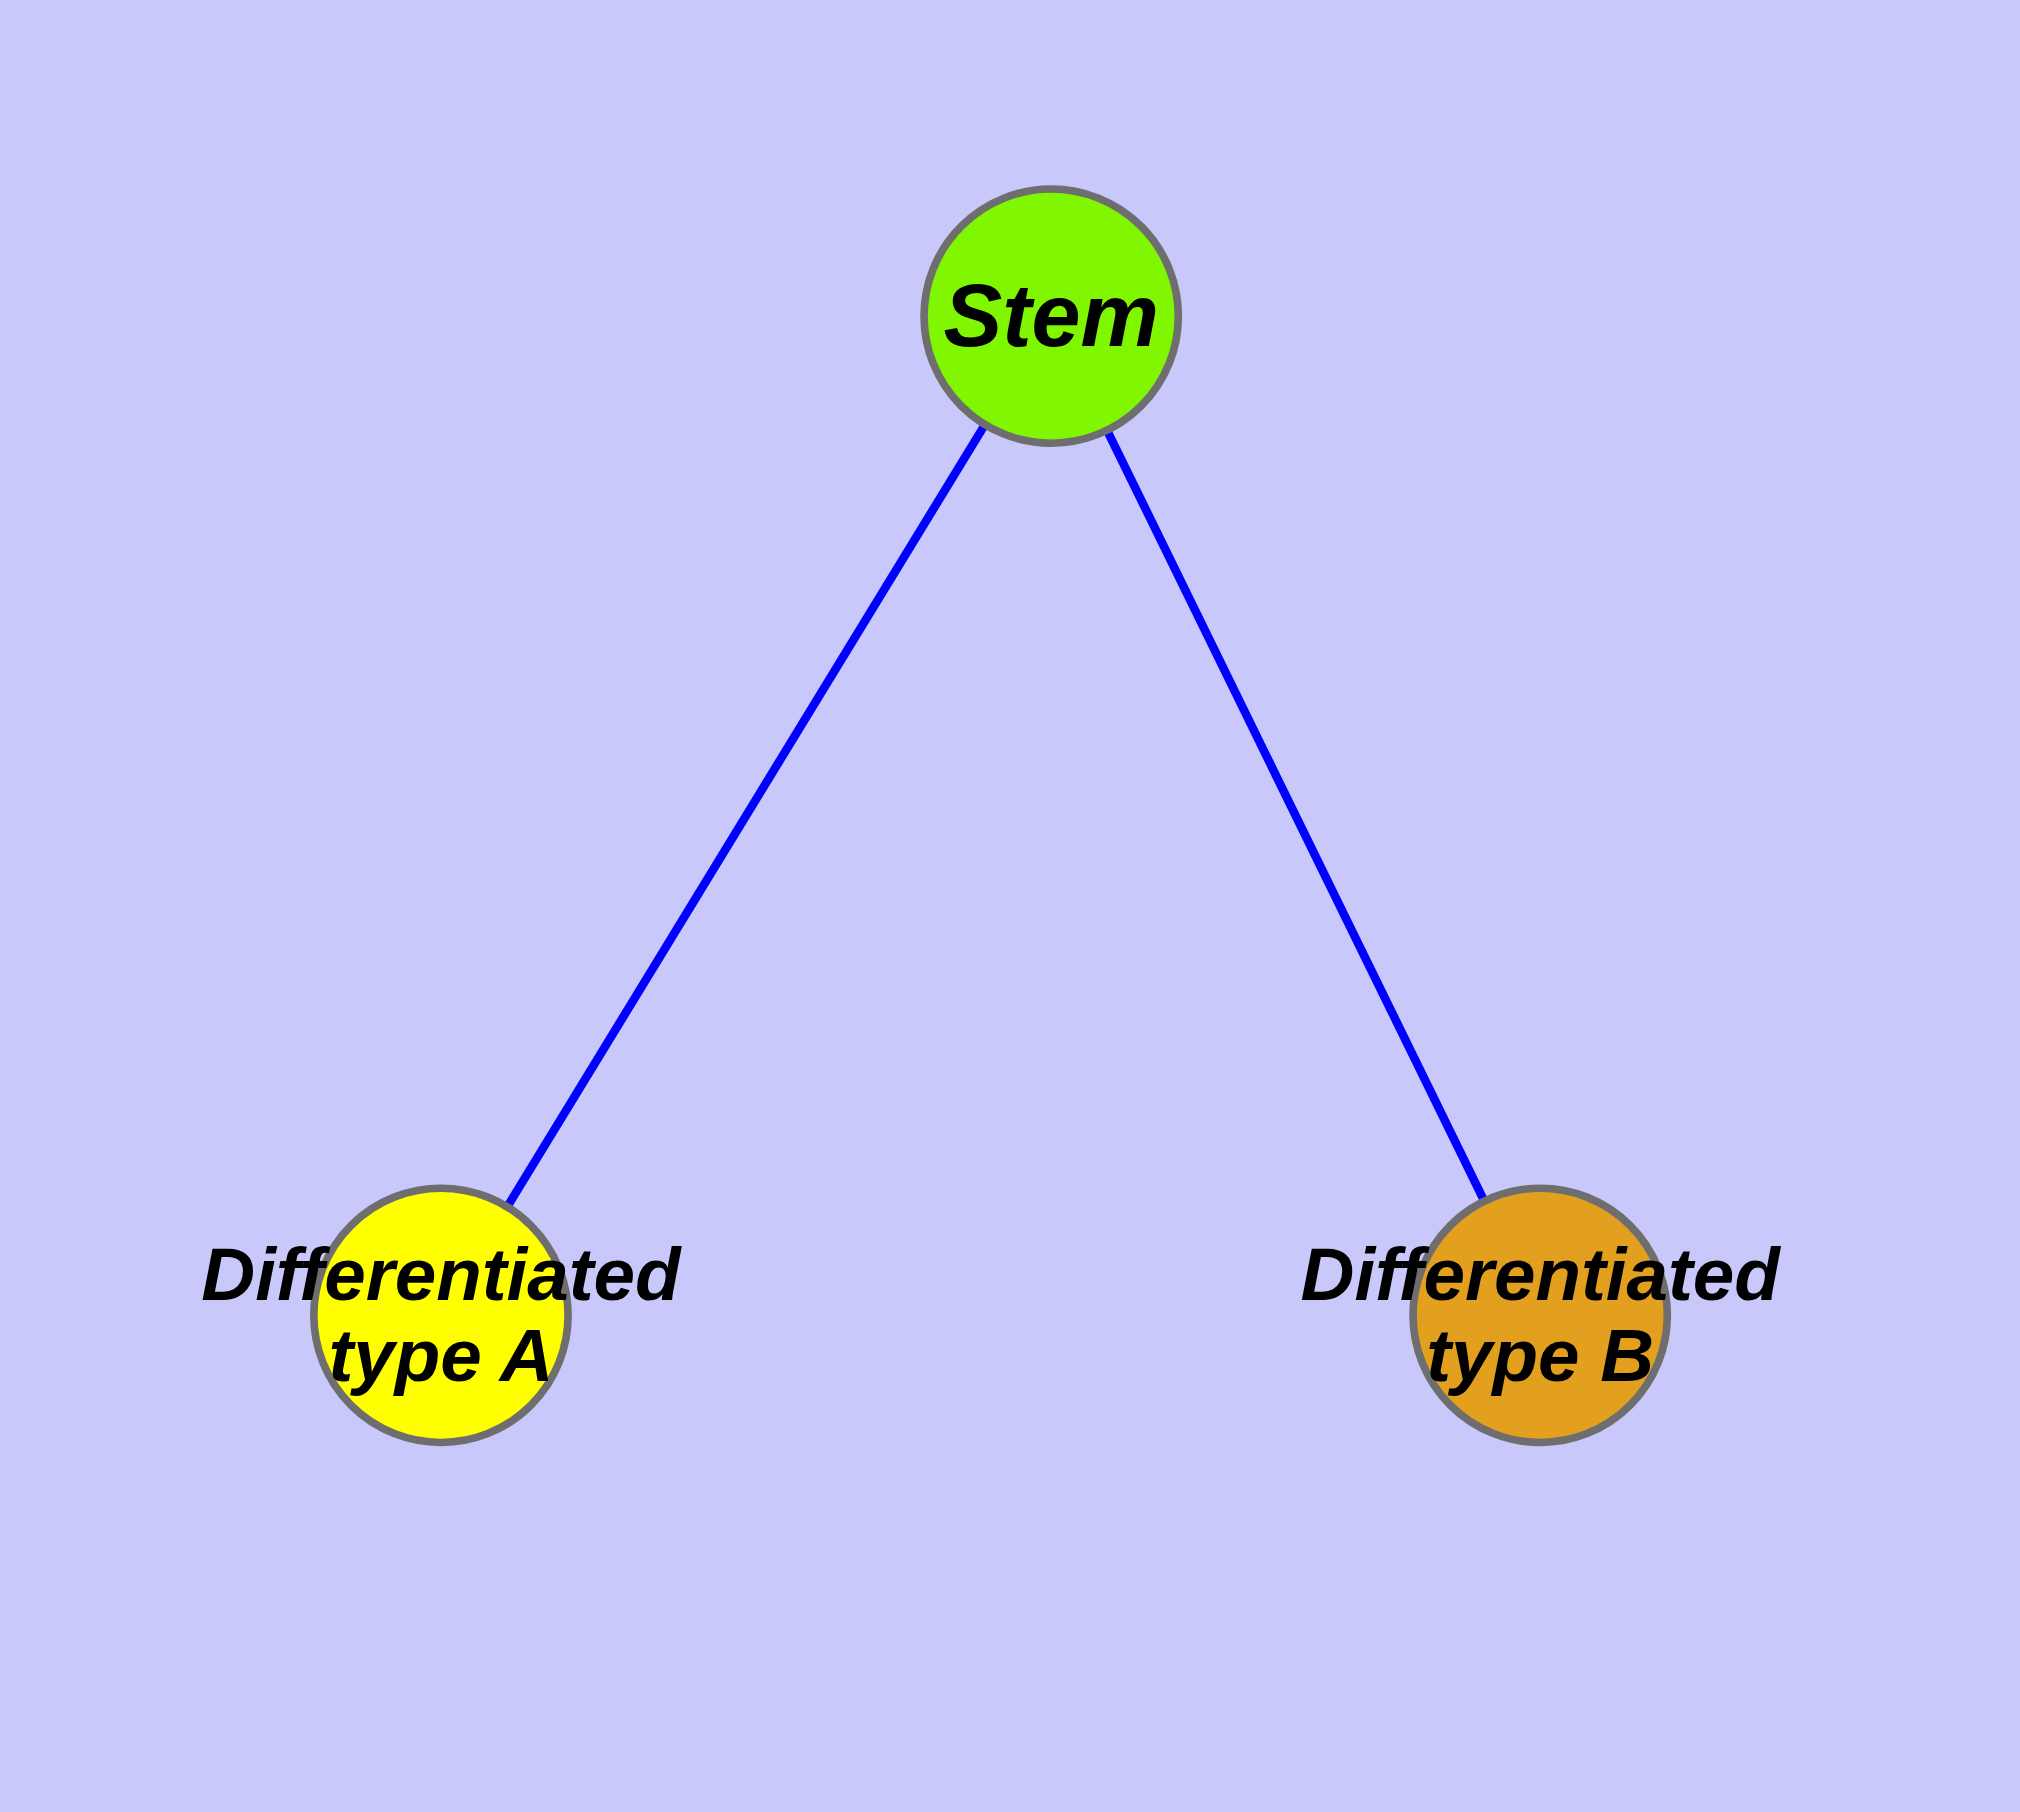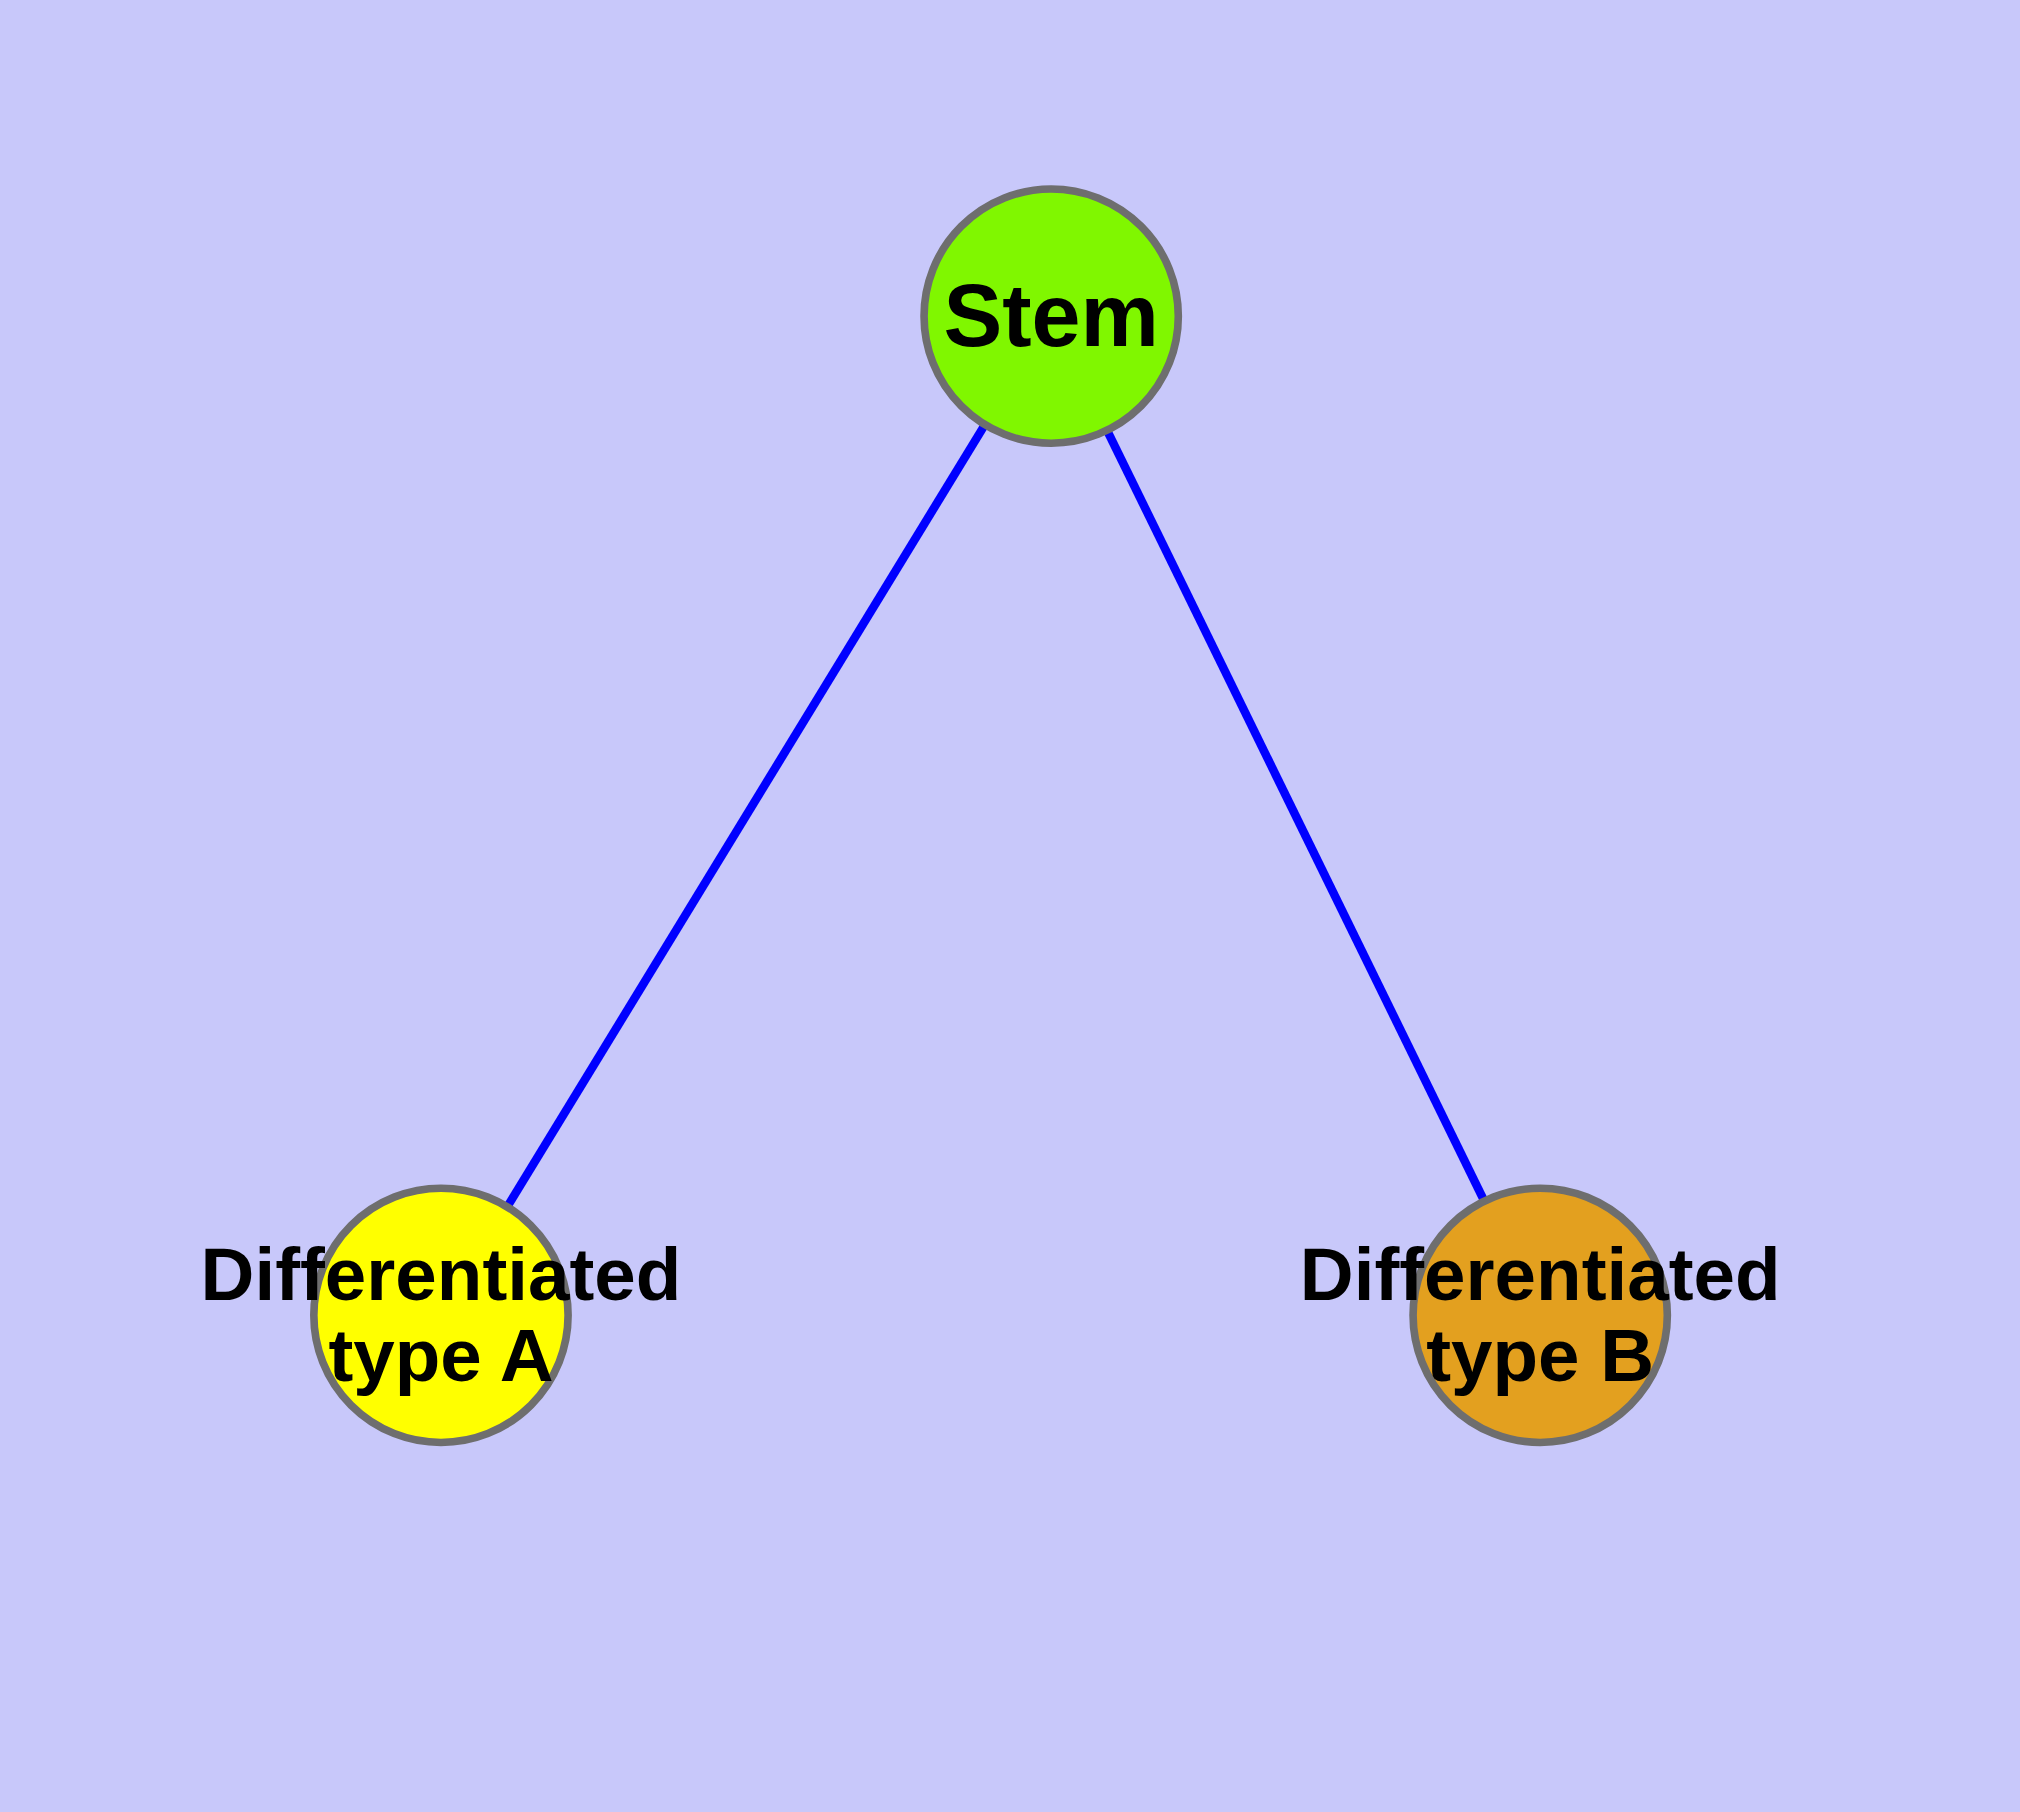--- a/index.html
+++ b/index.html
@@ -46,21 +46,21 @@
   .label-stem {
     font-size: 104px;
   }
   .label-branch {
     font-size: 88px;
   }
 </style>
 </head>
 <body>
 
-<div id="canvas-root" style="background: rgb(200, 200, 250);">
+<div id="canvas-root" style="background: rgb(200, 200, 250); font-style: italic;">
   <svg id="graph-svg" viewBox="0 0 2384 2138" xmlns="http://www.w3.org/2000/svg">
 
     <rect x="0" y="0" width="2384" height="2138" id="bg-rect" fill="#c8c8fa"></rect>
 
     <g>
       <line class="edge-line" id="edge-stem-to-diff-a" x1="1161.822030498828" y1="501.01642505816915" x2="598.177969501172" y2="1423.983574941831" stroke="#0000ff"></line>
       <line class="edge-line" id="edge-stem-to-diff-b" x1="1305.9368528266477" y1="507.7305883580896" x2="1751.0631471733523" y2="1417.2694116419104" stroke="#0000ff"></line>
     </g>
 
     <g>

